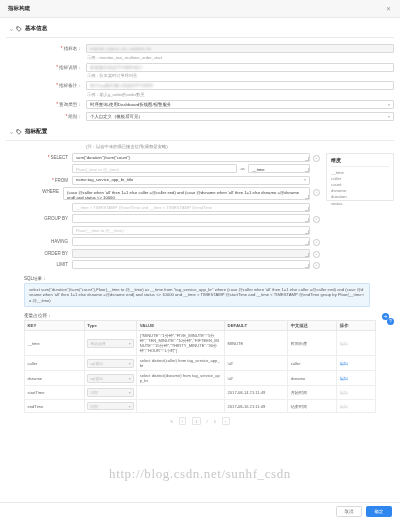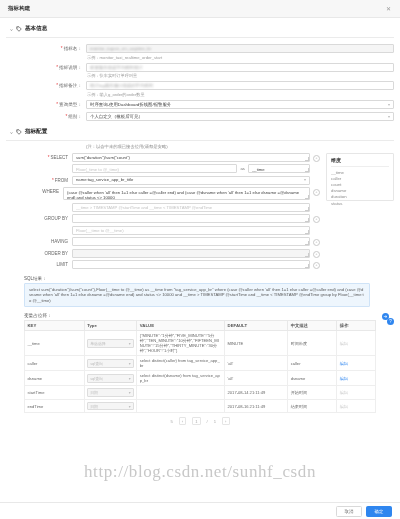--- a/index.html
+++ b/index.html
@@ -81,21 +81,21 @@
   .blue-arrow{position:absolute;right:5px;width:7px;height:7px;border-radius:50%;background:#2f86ef;color:#fff;font-size:4.5px;line-height:7px;text-align:center;}
 
   .pager{display:flex;align-items:center;justify-content:center;gap:6px;font-size:4.2px;color:#aaa;padding:4px 0 0 0;}
   .pg-box{border:1px solid #e5e5e5;border-radius:1px;padding:.5px 2px;}
 
   .modal-footer{flex:0 0 auto;height:16px;border-top:1px solid #e8e8e8;background:#fff;display:flex;align-items:center;justify-content:flex-end;gap:4px;padding:0 8px;}
   .btn{height:9px;min-width:16px;border-radius:1.5px;font-size:4.4px;display:flex;align-items:center;justify-content:center;padding:0 4px;cursor:pointer;}
   .btn-default{border:1px solid #d9d9d9;background:#fff;color:#666;}
   .btn-primary{background:#2f86ef;border:1px solid #2f86ef;color:#fff;}
 
-  .watermark{position:absolute;left:0;right:0;bottom:20px;text-align:center;font-family:"Liberation Serif","DejaVu Serif",serif;font-size:17px;color:#c8c8c8;letter-spacing:.6px;pointer-events:none;}
+  .watermark{position:absolute;left:0;right:0;bottom:20px;text-align:center;font-family:"Liberation Serif","DejaVu Serif",serif;font-size:13px;color:#c8c8c8;letter-spacing:.6px;pointer-events:none;}
   .right-side-blue{position:absolute;right:6px;top:300px;width:7px;height:7px;border-radius:50%;background:#2f86ef;color:#fff;font-size:4.5px;line-height:7px;text-align:center;}
 </style>
 </head>
 <body>
 
 <div class="modal">
 
   <div class="modal-header">
     <div class="modal-title">指标构建</div>
     <div class="close-icon">✕</div>

